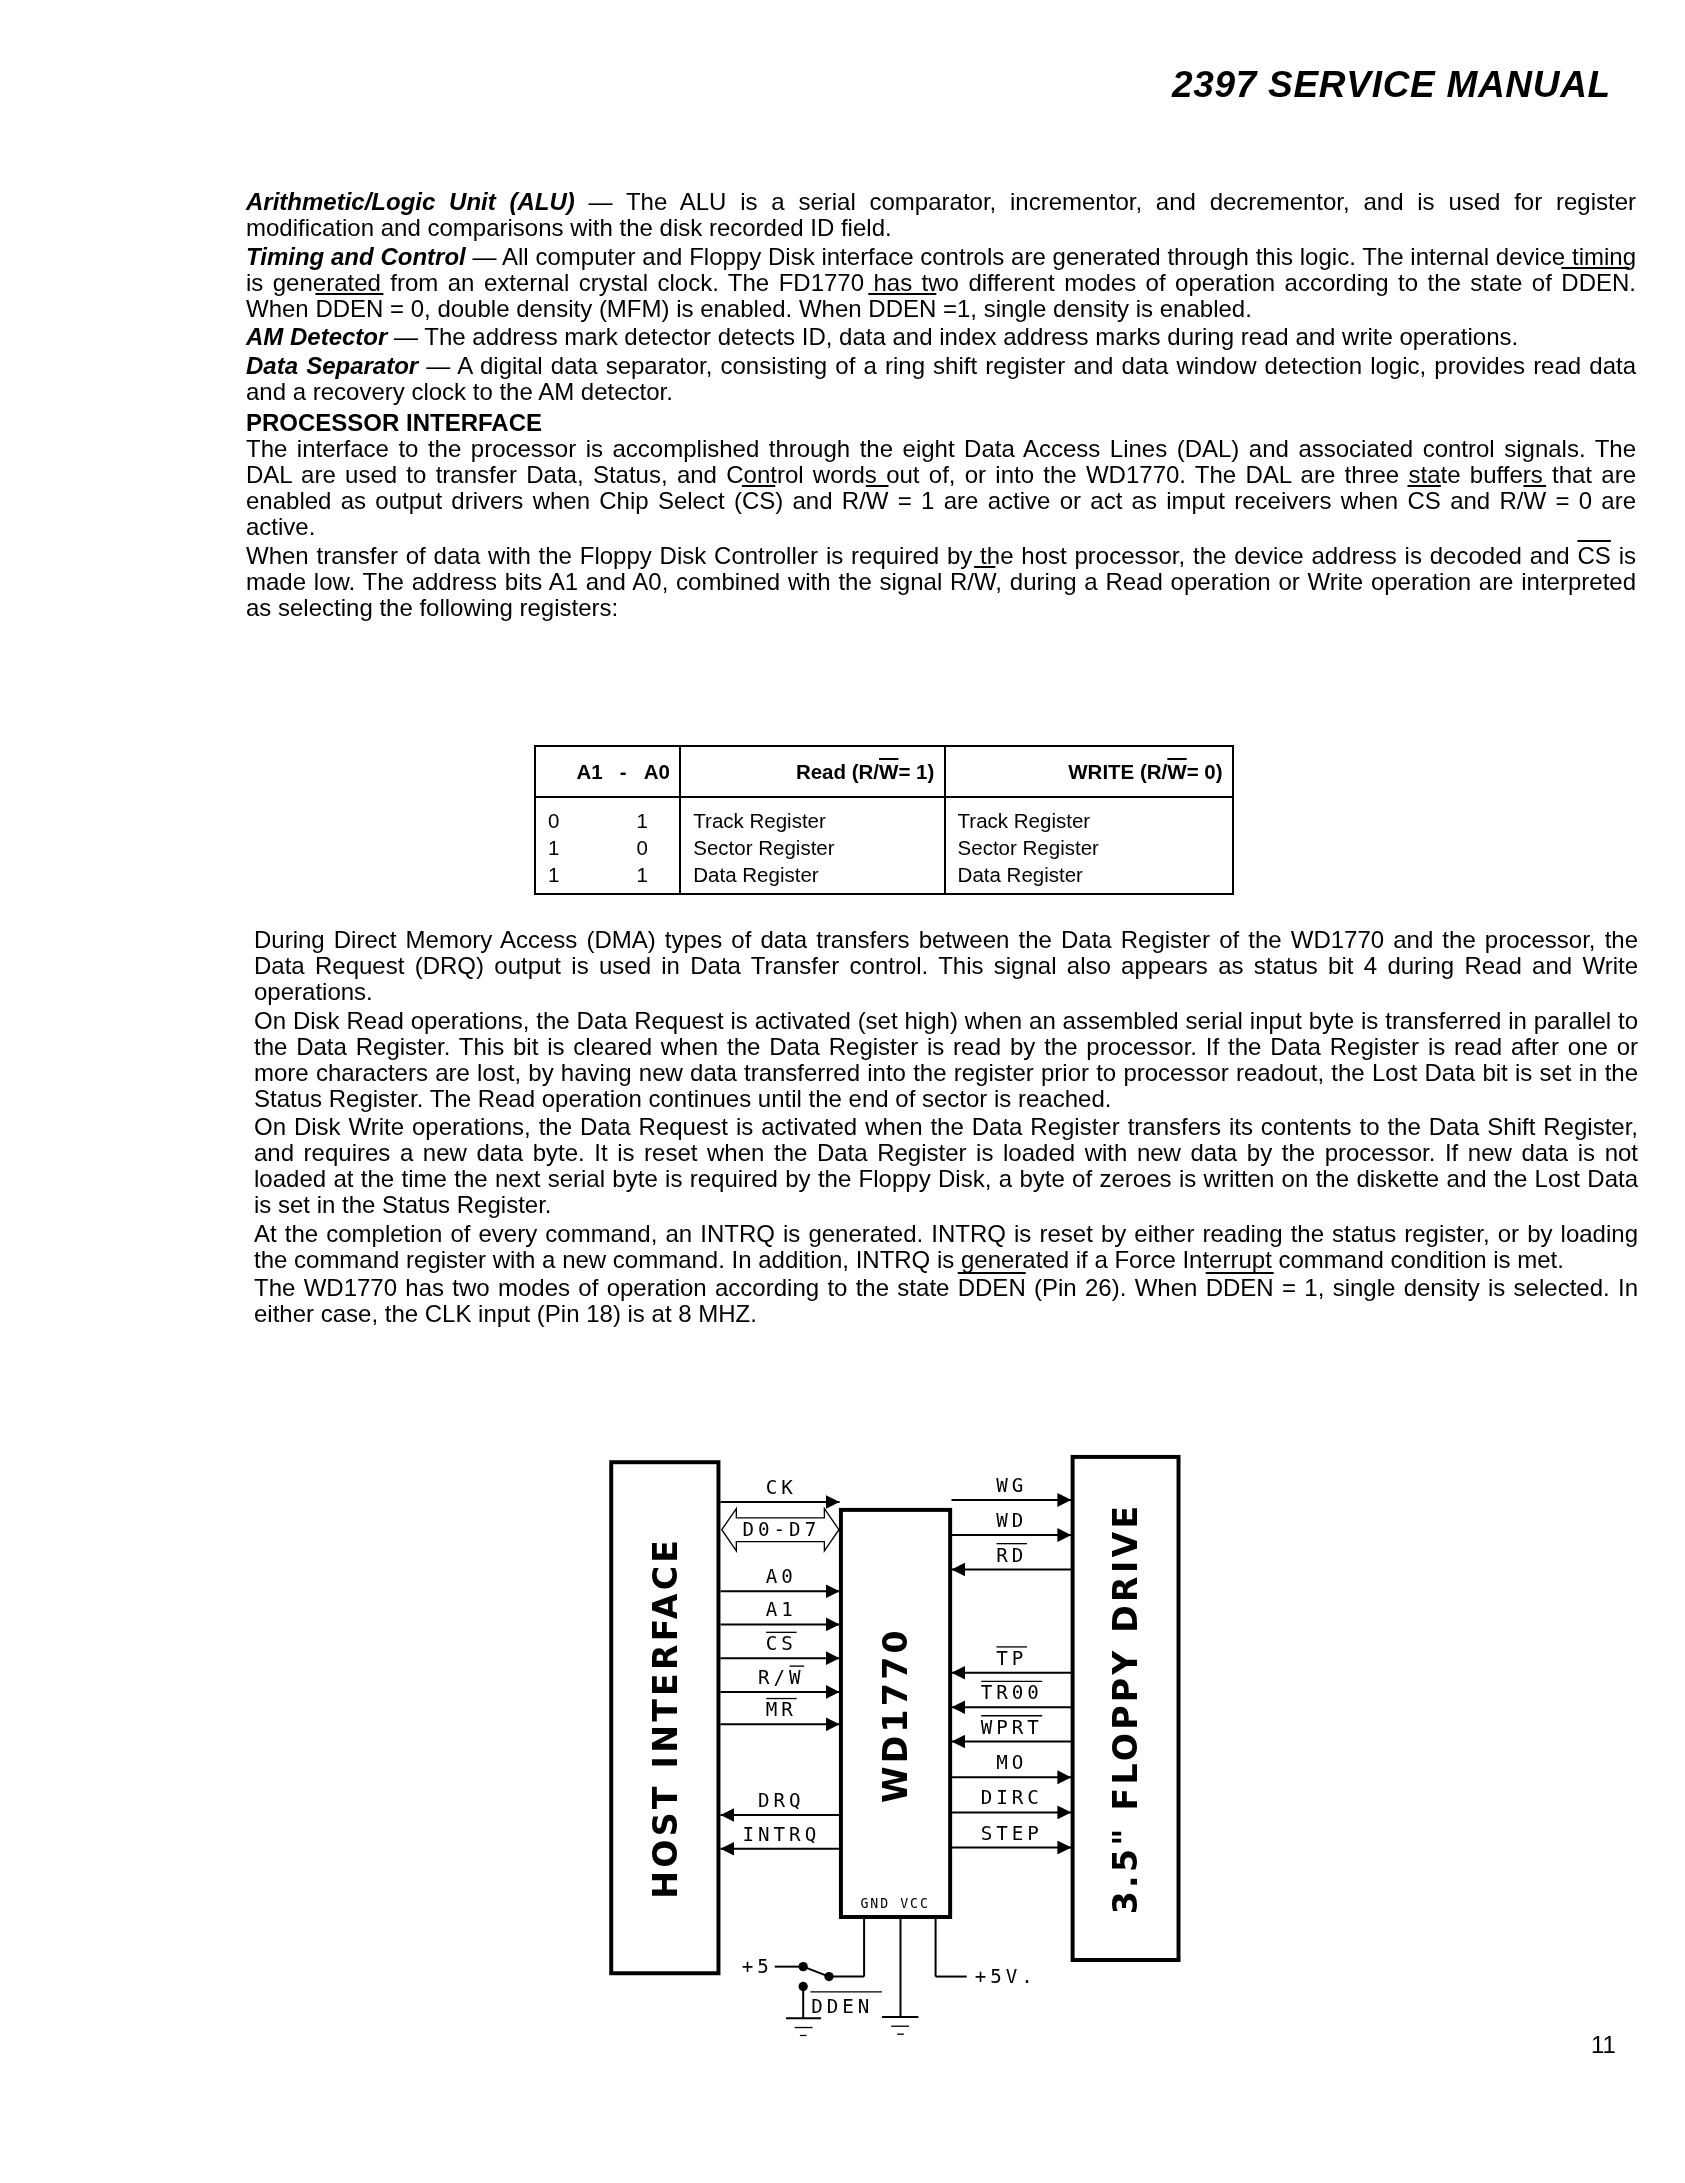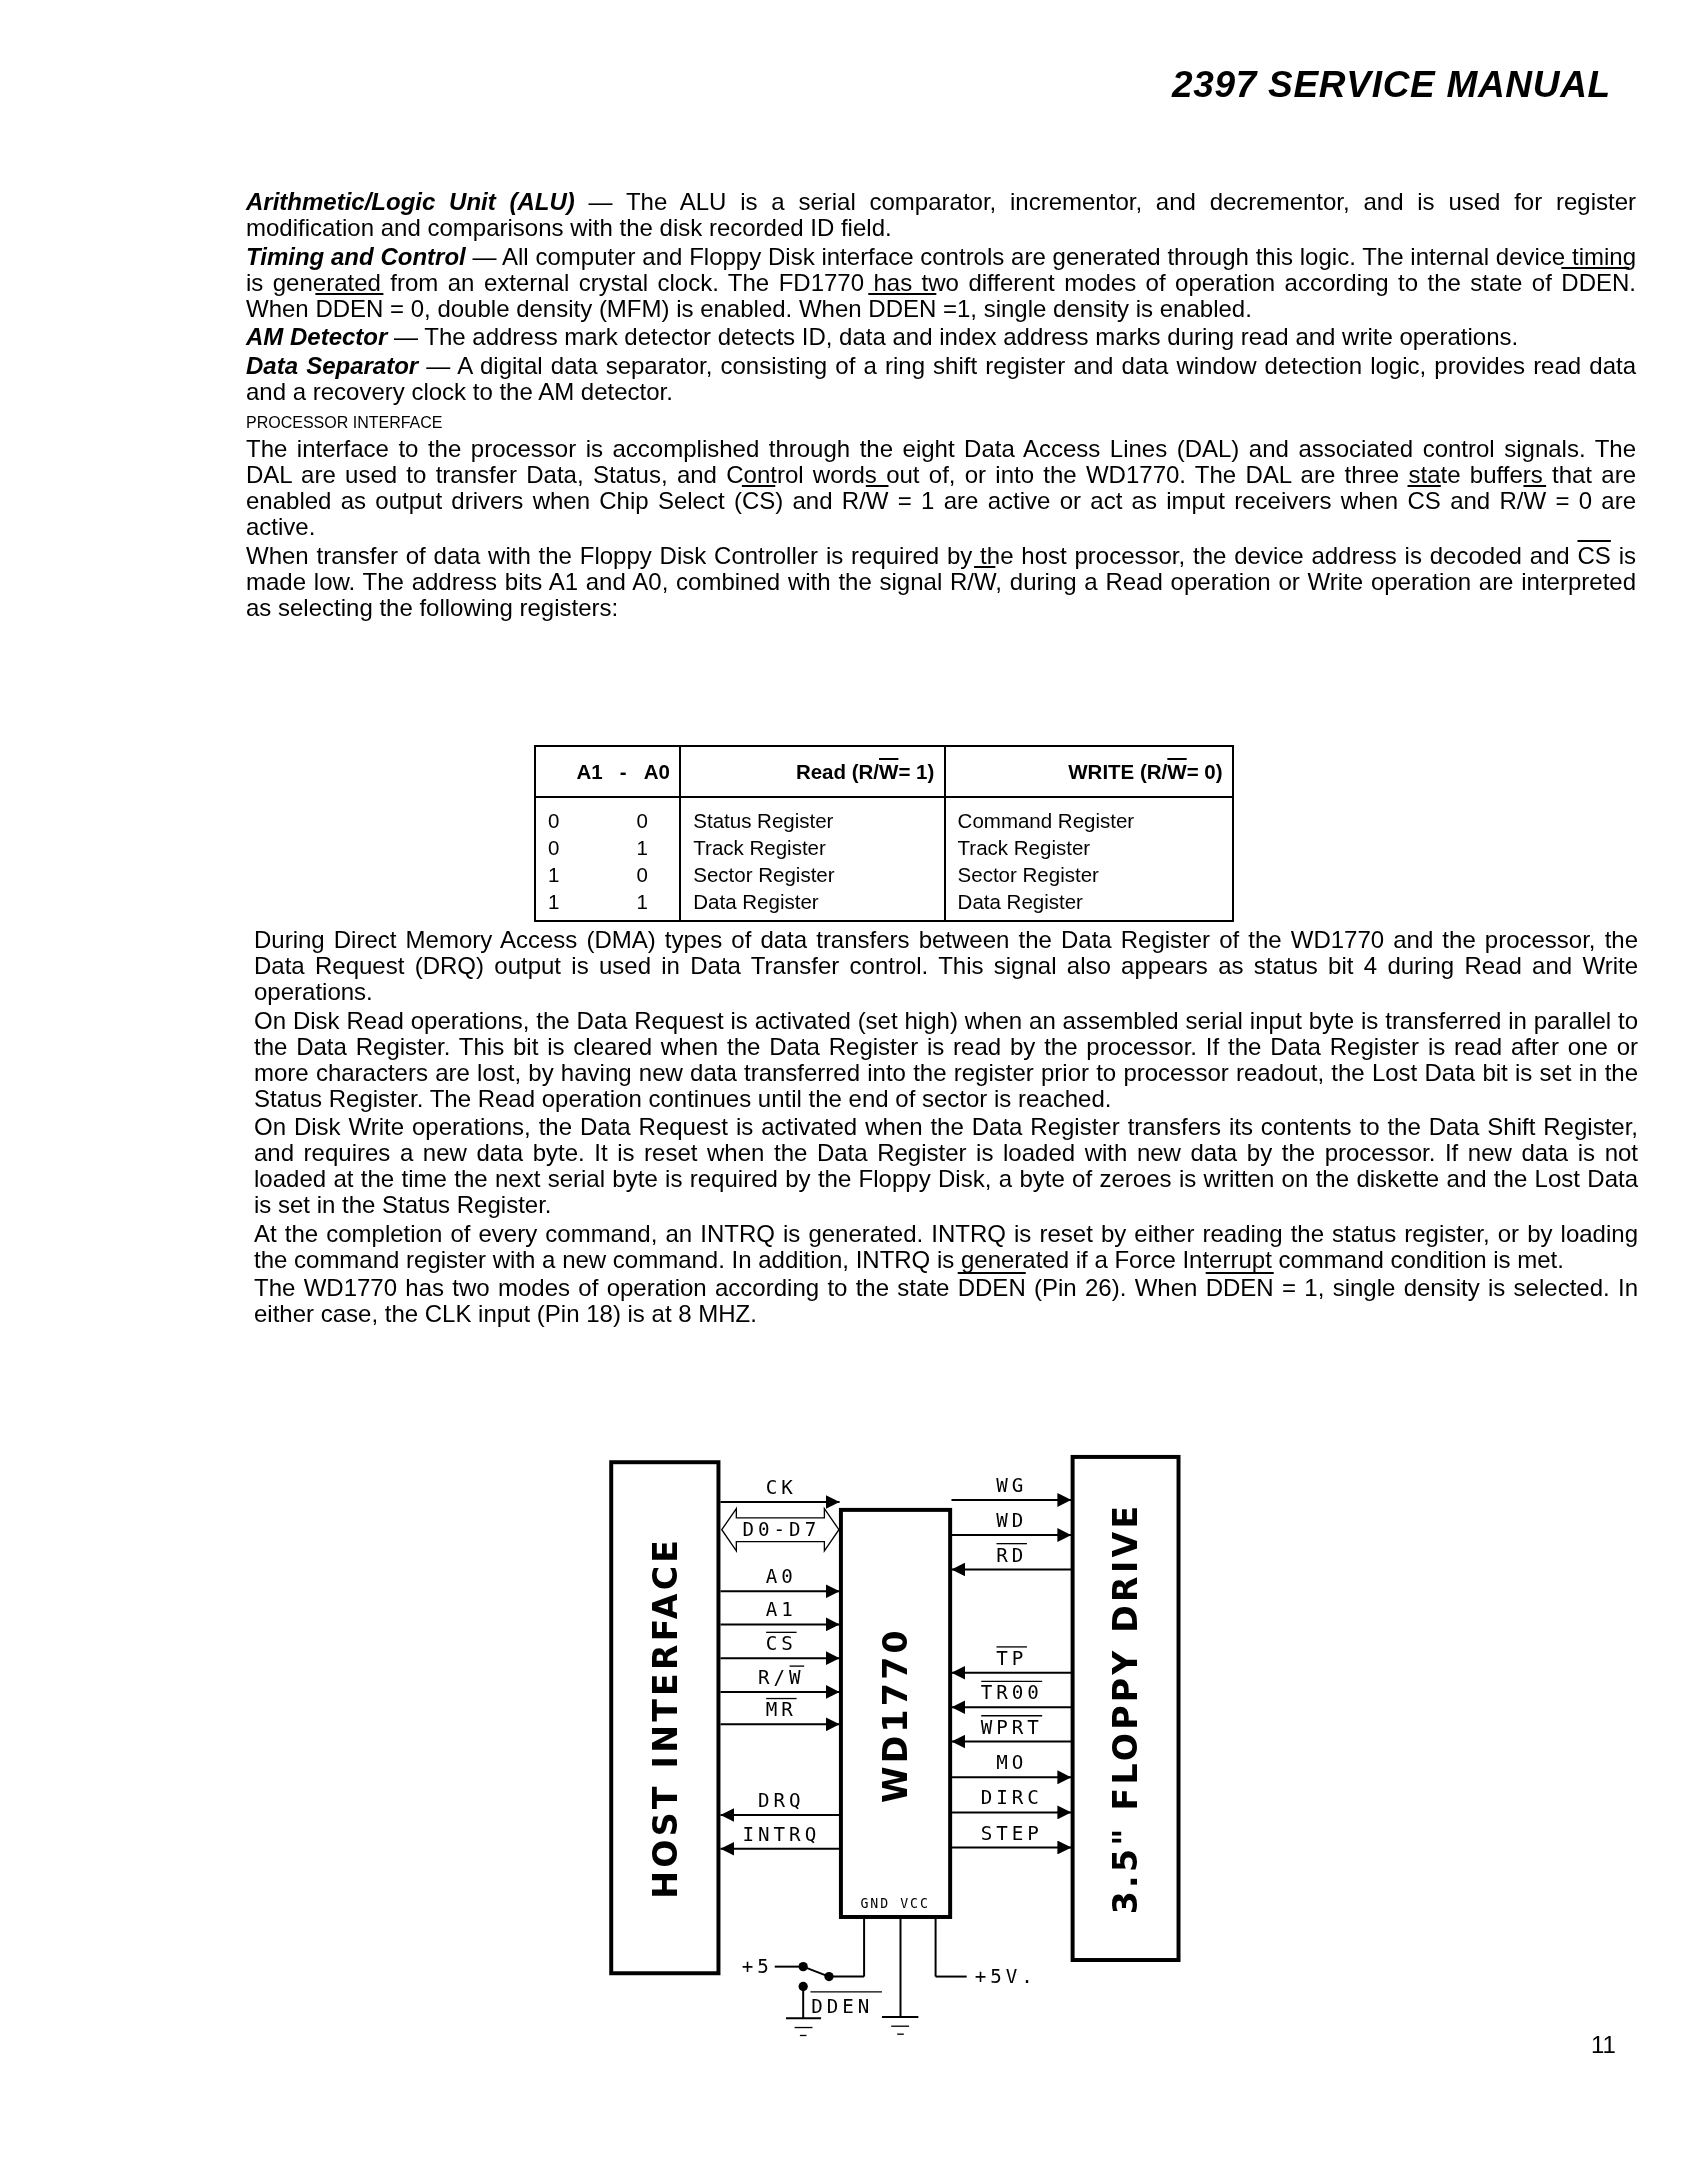--- a/index.html
+++ b/index.html
@@ -1,21 +1,21 @@
 <!DOCTYPE html>
 <html style="font-size:10.6px"><head>
 <meta charset="utf-8">
 <style>
   html, body { margin: 0; padding: 0; background: #ffffff; }
   body { width: 1685px; height: 2183px; position: relative; overflow: hidden; color: #000; font-family: "Liberation Sans", sans-serif; }
   .header-title { position: absolute; left: 1172px; top: 64px; font-size: 37px; font-weight: bold; font-style: italic; letter-spacing: 0.7px; }
   .text-block { position: absolute; left: 246px; width: 1390px; font-size: 24px; line-height: 26px; text-align: justify; }
   .text-block p { margin: 0 0 2.6px 0; }
   .term { font-weight: bold; font-style: italic; }
-  .section-heading { font-weight: normal; font-size: 16px; margin: 5.3px 0 0 0; }
+  .section-heading { font-weight: bold; font-size: 24px; margin: 5.3px 0 0 0; }
   .ov { text-decoration: overline; }
   .reg-table { position: absolute; left: 534px; top: 745px; border-collapse: collapse; font-size: 20.5px; border: 2.6px solid #000; }
   .reg-table th { text-align: right; font-weight: bold; padding: 8px 9.3px 6.6px 12px; border: 2px solid #000; height: 34px; }
   .reg-table td { padding: 0 9.3px 0 12px; line-height: 27px; border-left: 2px solid #000; border-right: 2px solid #000; vertical-align: top; }
   .reg-table tbody tr:first-child td { padding-top: 9.3px; }
   .reg-table tbody tr:last-child td { padding-bottom: 5.3px; }
   .col-addr { width: 122px; }
   .col-read { width: 241px; }
   .col-write { width: 265px; }
   .a1 { display: inline-block; width: 60px; }
@@ -45,25 +45,20 @@
 
 <table class="reg-table">
   <thead>
     <tr>
       <th class="col-addr"><span>A1</span>&nbsp;&nbsp;&nbsp;<span>-</span>&nbsp;&nbsp;&nbsp;<span>A0</span></th>
       <th class="col-read"><span>Read (R/</span><span class="ov">W</span><span>= 1)</span></th>
       <th class="col-write"><span>WRITE (R/</span><span class="ov">W</span><span>= 0)</span></th>
     </tr>
   </thead>
   <tbody>
-    <tr>
-      <td><span class="a1">0</span><span class="a0">0</span></td>
-      <td>Status Register</td>
-      <td>Command Register</td>
-    </tr>
     <tr>
       <td><span class="a1">0</span><span class="a0">1</span></td>
       <td>Track Register</td>
       <td>Track Register</td>
     </tr>
     <tr>
       <td><span class="a1">1</span><span class="a0">0</span></td>
       <td>Sector Register</td>
       <td>Sector Register</td>
     </tr>

